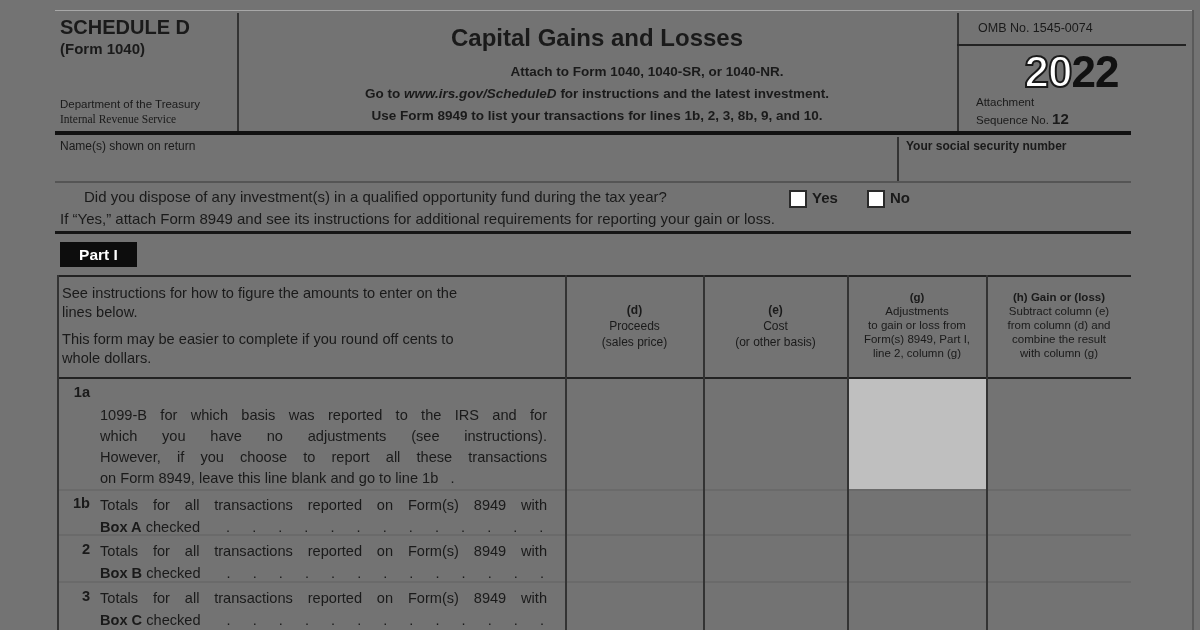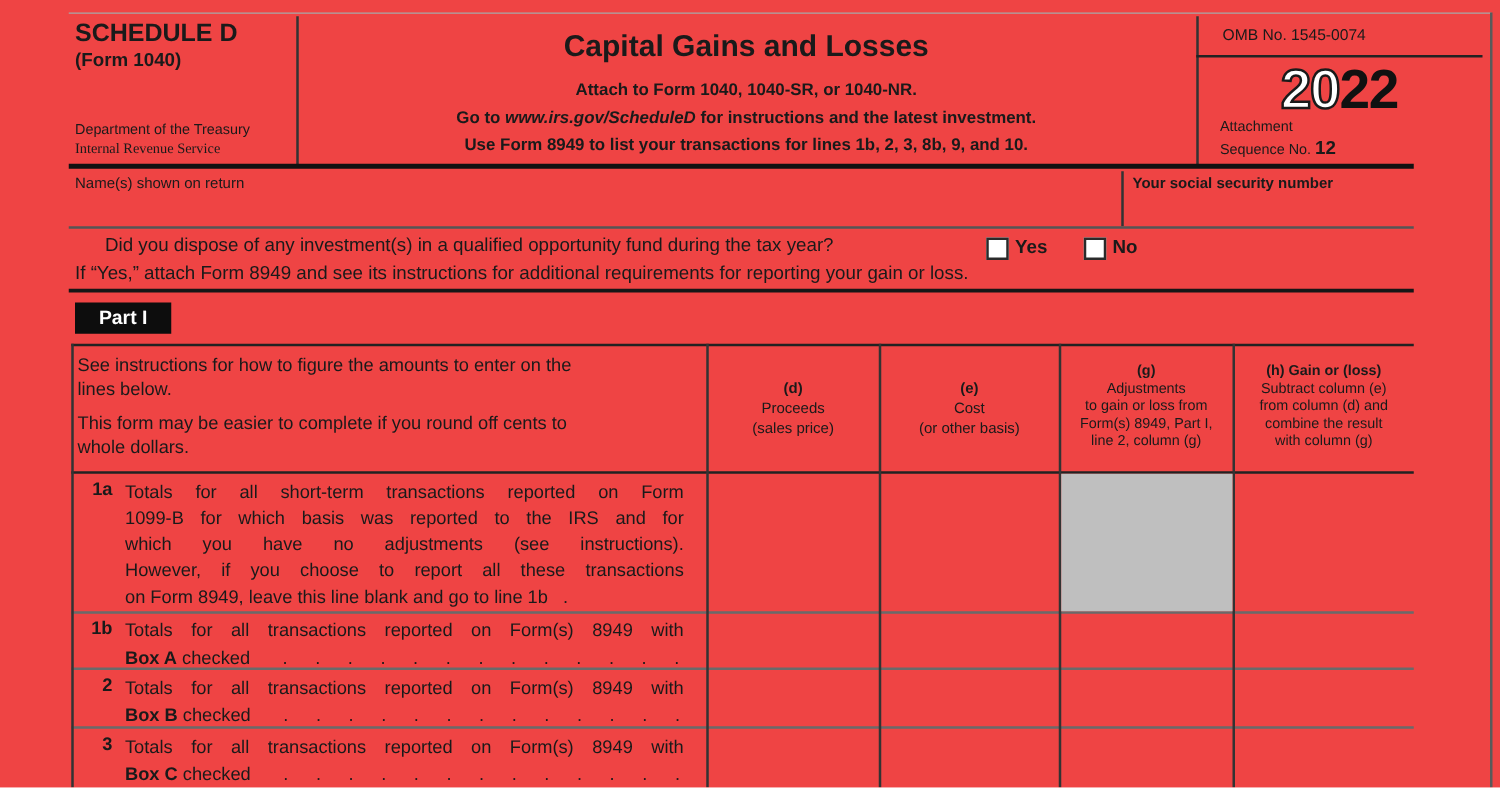--- a/index.html
+++ b/index.html
@@ -1,18 +1,18 @@
 <!DOCTYPE html>
 <html><head>
 <meta charset="utf-8">
 <style>
   html,body{margin:0;padding:0;background:#ffffff;}
   #page{
     position:relative; width:1200px; height:630px; overflow:hidden;
-    background:#ef4444; color:#1a1a1a;
+    background:#737373; color:#1a1a1a;
     font-family:"Liberation Sans","DejaVu Sans",sans-serif;
   }
   .abs{position:absolute;}
   .hline{position:absolute;background:#222;}
   .vline{position:absolute;background:#333;}
   .b{font-weight:bold;}
   .i{font-style:italic;}
   .ctr{text-align:center;}
   .jline{text-align:justify;text-align-last:justify;}
   .cellhead{font-size:12px;line-height:16px;}
@@ -43,21 +43,21 @@
 
   <div class="abs b" style="left:60px;top:16px;font-size:20px;">SCHEDULE D</div>
   <div class="abs b" style="left:60px;top:40px;font-size:15px;">(Form 1040)</div>
   <div class="abs" style="left:60px;top:98px;font-size:11.5px;">Department of the Treasury</div>
   <div class="abs" style="left:60px;top:113px;font-size:11.5px;font-family:Liberation Serif, serif;">Internal Revenue Service</div>
 
   <div class="vline" style="left:237px;top:13px;width:2px;height:120px;"></div>
   <div class="vline" style="left:957px;top:13px;width:2px;height:120px;"></div>
 
   <div class="abs ctr b" style="left:237px;top:24px;width:720px;font-size:24px;">Capital Gains and Losses</div>
-  <div class="abs ctr b" style="left:237px;top:64px;width:720px;font-size:13.5px;">Attach to Form 1040, 1040-SR, or 1040-NR.</div>
+  <div class="abs ctr b" style="left:237px;top:64px;width:820px;font-size:13.5px;">Attach to Form 1040, 1040-SR, or 1040-NR.</div>
   <div class="abs ctr b" style="left:237px;top:86px;width:720px;font-size:13.5px;">
     <span>Go to </span><span class="i">www.irs.gov/ScheduleD</span><span> for instructions and the latest investment.</span>
   </div>
   <div class="abs ctr b" style="left:237px;top:108px;width:720px;font-size:13.5px;">Use Form 8949 to list your transactions for lines 1b, 2, 3, 8b, 9, and 10.</div>
 
   <div class="abs" style="left:978px;top:21px;font-size:12.5px;">OMB No. 1545-0074</div>
   <div class="hline" style="left:957px;top:44px;width:229px;height:2px;"></div>
   <div class="abs ctr year" style="left:957px;top:50px;width:229px;">
     <span class="year-outline">20</span><span class="year-solid">22</span>
   </div>
@@ -125,21 +125,20 @@
   </div>
   <div class="abs ctr cellhead-sm" style="left:987px;top:290px;width:144px;">
     <div class="b">(h) Gain or (loss)</div>
     <div>Subtract column (e)</div>
     <div>from column (d) and</div>
     <div>combine the result</div>
     <div>with column (g)</div>
   </div>
 
   <div class="abs num" style="left:60px;top:384px;width:30px;">1a</div>
-  <div class="abs rowtext jline" style="left:100px;top:384px;width:447px;">Totals for all short-term transactions reported on Form</div>
   <div class="abs rowtext jline" style="left:100px;top:405px;width:447px;">1099-B for which basis was reported to the IRS and for</div>
   <div class="abs rowtext jline" style="left:100px;top:447px;width:447px;">However, if you choose to report all these transactions</div>
   <div class="abs rowtext jline" style="left:100px;top:426px;width:447px;">which you have no adjustments (see instructions).</div>
   <div class="abs rowtext" style="left:100px;top:468px;width:447px;">on Form 8949, leave this line blank and go to line 1b&nbsp;&nbsp;&nbsp;.</div>
   <div class="abs" style="left:567px;top:379px;width:136px;height:110px;"></div>
   <div class="abs" style="left:705px;top:379px;width:142px;height:110px;"></div>
   <div class="abs" style="left:988px;top:379px;width:143px;height:110px;"></div>
 
   <div class="abs num" style="left:60px;top:495px;width:30px;">1b</div>
   <div class="abs rowtext jline" style="left:100px;top:495px;width:447px;">Totals for all transactions reported on Form(s) 8949 with</div>

